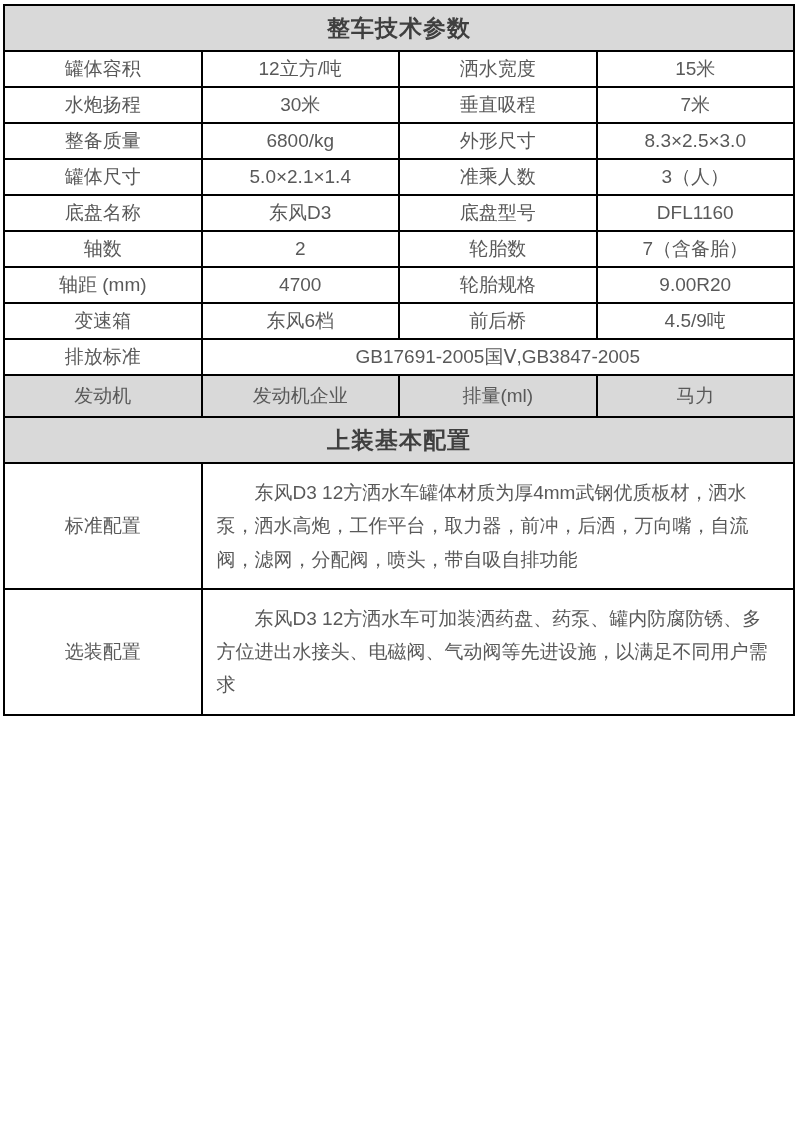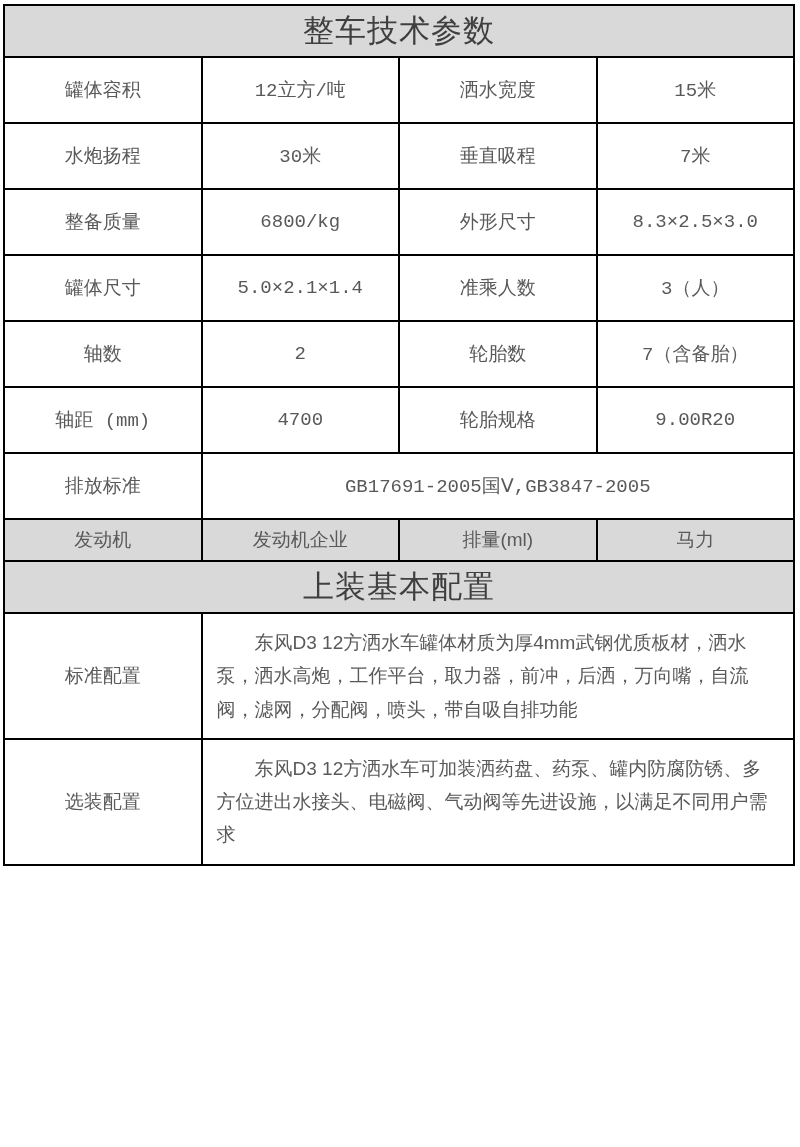--- a/index.html
+++ b/index.html
@@ -34,26 +34,26 @@
     color: var(--cell-text);
     font-size: 19px;
     text-align: center;
     vertical-align: middle;
     padding: 4px 8px;
     overflow: hidden;
   }
   tr.section-header td {
     background: var(--header-bg);
     color: var(--header-text);
-    font-weight: normal;
-    font-size: 31px;
+    font-weight: bold;
+    font-size: 23px;
     height: 46px;
     letter-spacing: 1px;
   }
-  tr.data-row td { height: 66px; font-family: Liberation Mono, monospace; }
+  tr.data-row td { height: 36px; }
   tr.gray-row td {
     background: var(--header-bg);
     height: 42px;
   }
   td.config-text {
     text-align: left;
     text-indent: 2em;
     line-height: 1.75;
     padding: 12px 14px;
   }
@@ -94,30 +94,42 @@
     <td>8.3×2.5×3.0</td>
   </tr>
   <tr class="data-row">
     <td>罐体尺寸</td>
     <td>5.0×2.1×1.4</td>
     <td>准乘人数</td>
     <td>3（人）</td>
   </tr>
 
   <tr class="data-row">
+    <td>底盘名称</td>
+    <td>东风D3</td>
+    <td>底盘型号</td>
+    <td>DFL1160</td>
+  </tr>
+  <tr class="data-row">
     <td>轴数</td>
     <td>2</td>
     <td>轮胎数</td>
     <td>7（含备胎）</td>
   </tr>
   <tr class="data-row">
     <td>轴距 (mm)</td>
     <td>4700</td>
     <td>轮胎规格</td>
     <td>9.00R20</td>
+  </tr>
+  <tr class="data-row">
+    <td>变速箱</td>
+    <td>东风6档</td>
+    <td>前后桥</td>
+    <td>4.5/9吨</td>
   </tr>
   <tr class="data-row">
     <td>排放标准</td>
     <td colspan="3">GB17691-2005国Ⅴ,GB3847-2005</td>
   </tr>
   <tr class="gray-row">
     <td>发动机</td>
     <td>发动机企业</td>
     <td>排量(ml)</td>
     <td>马力</td>

